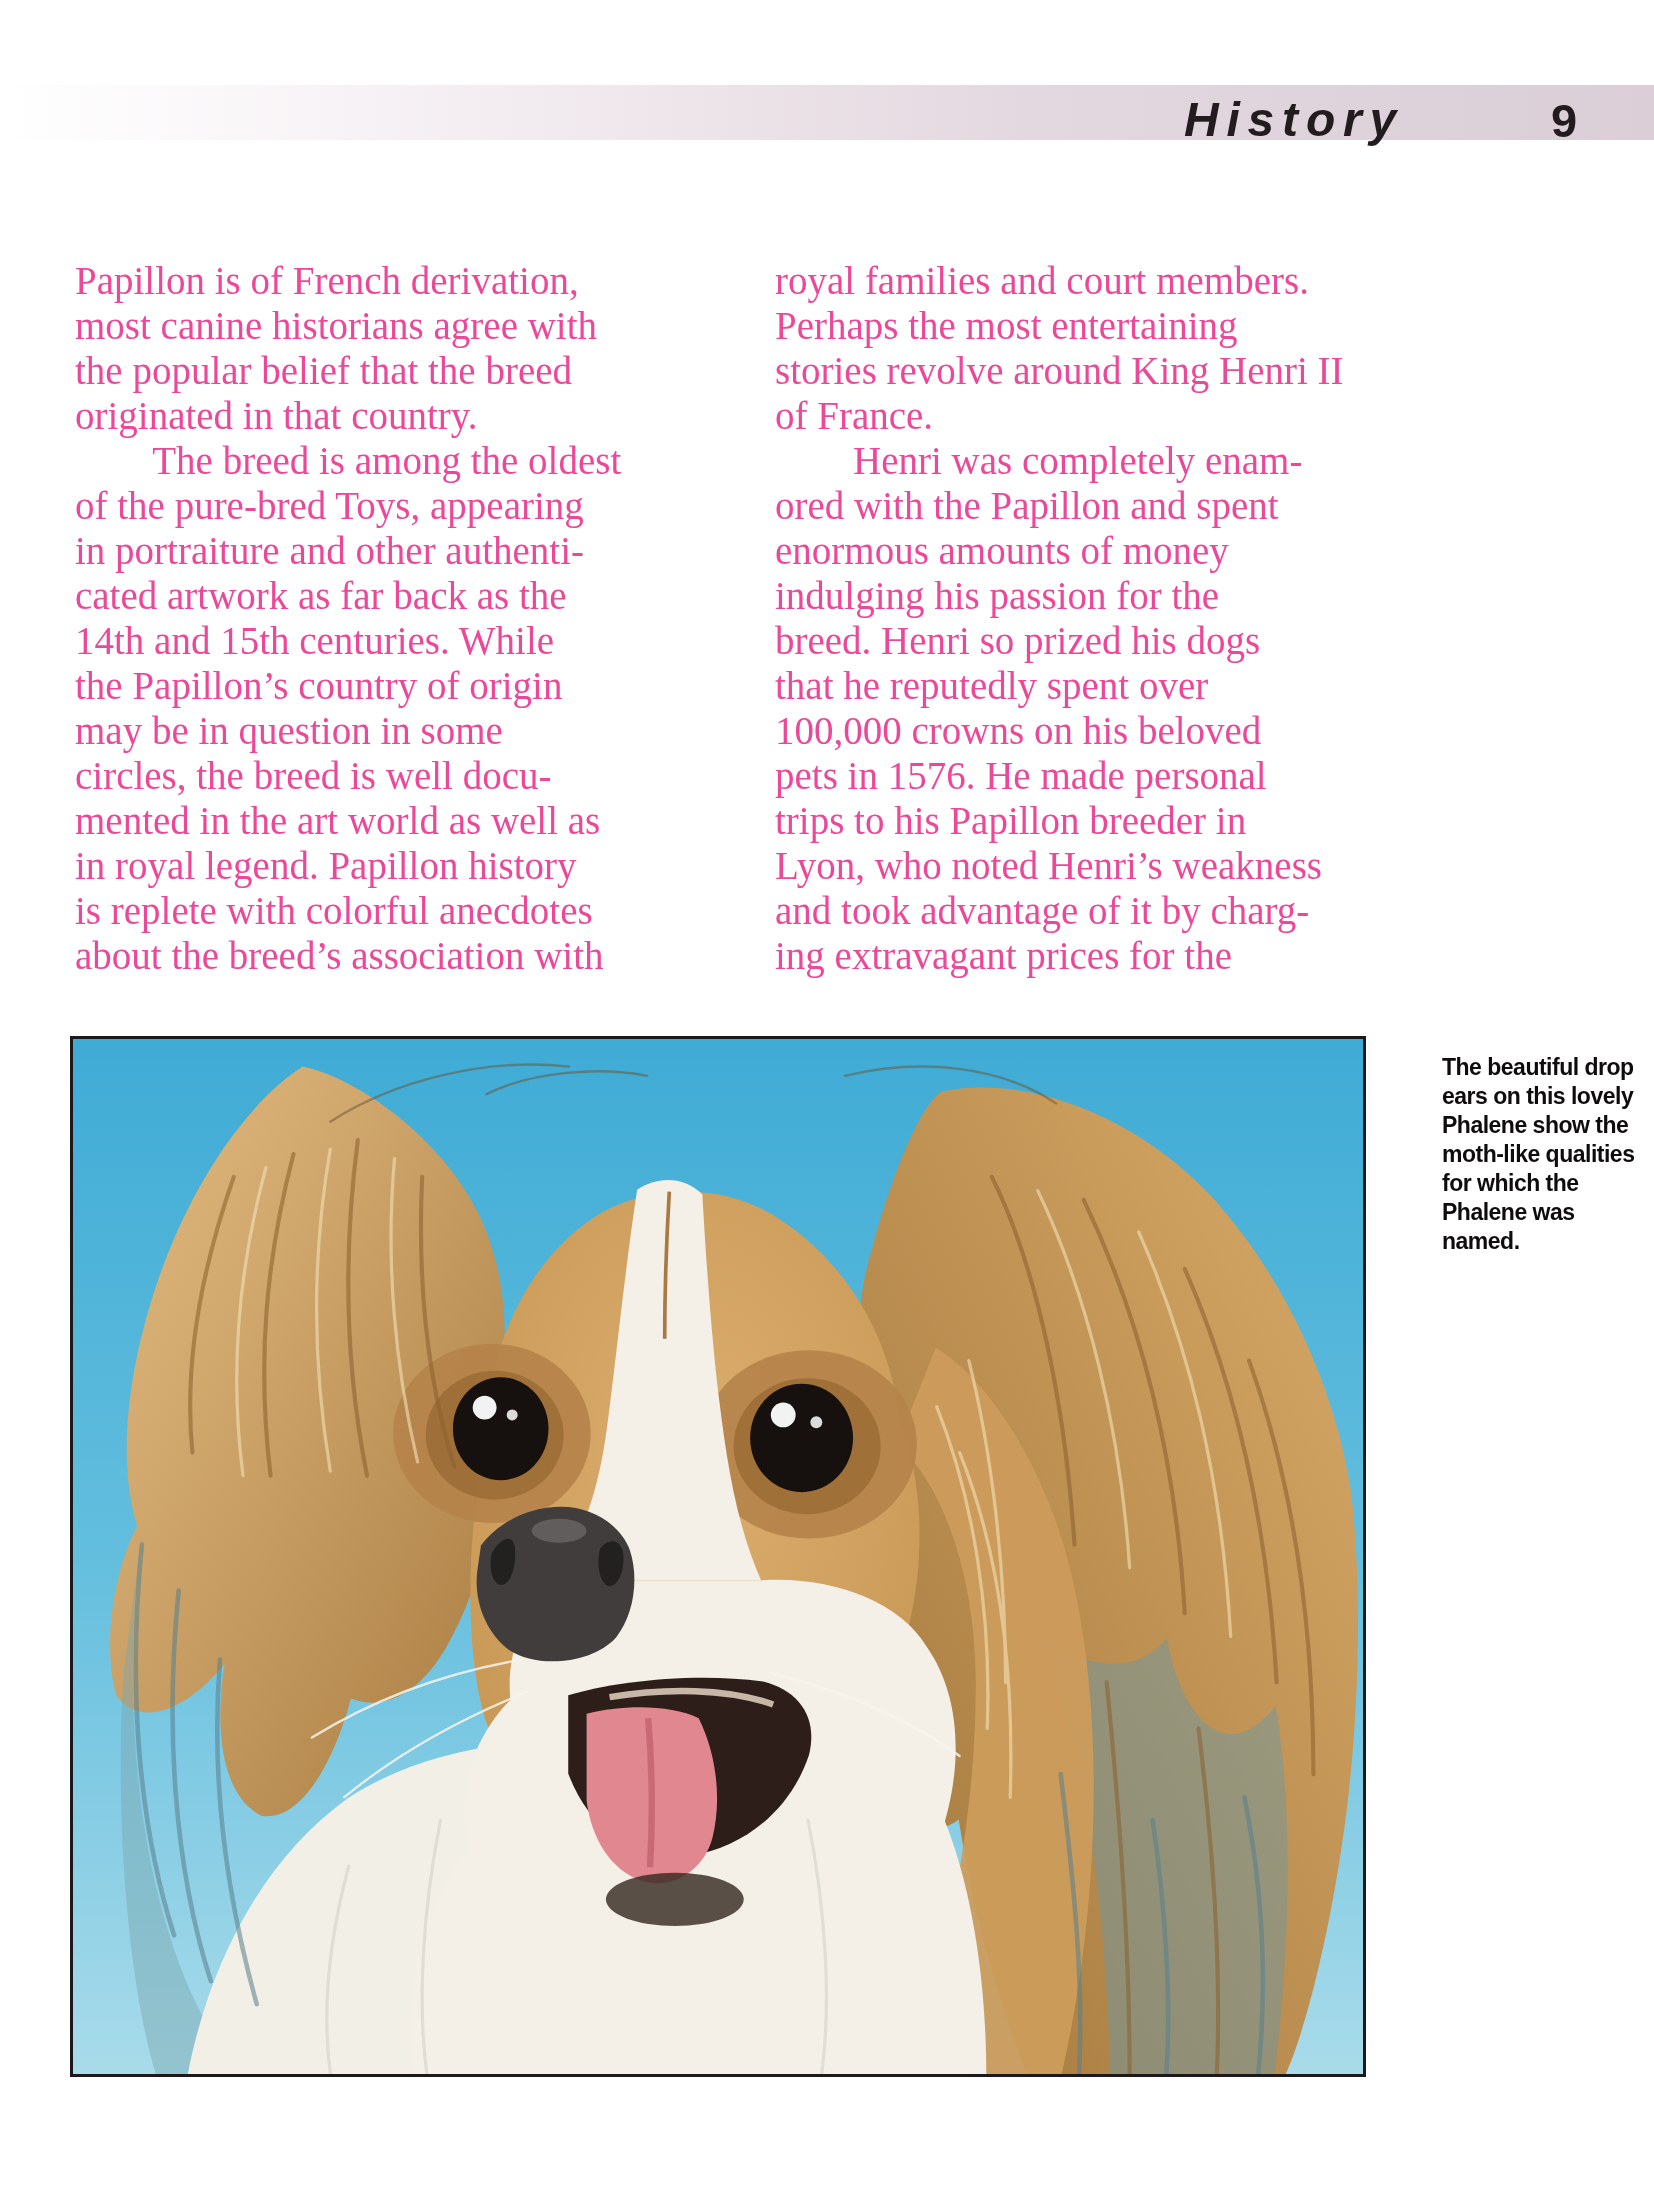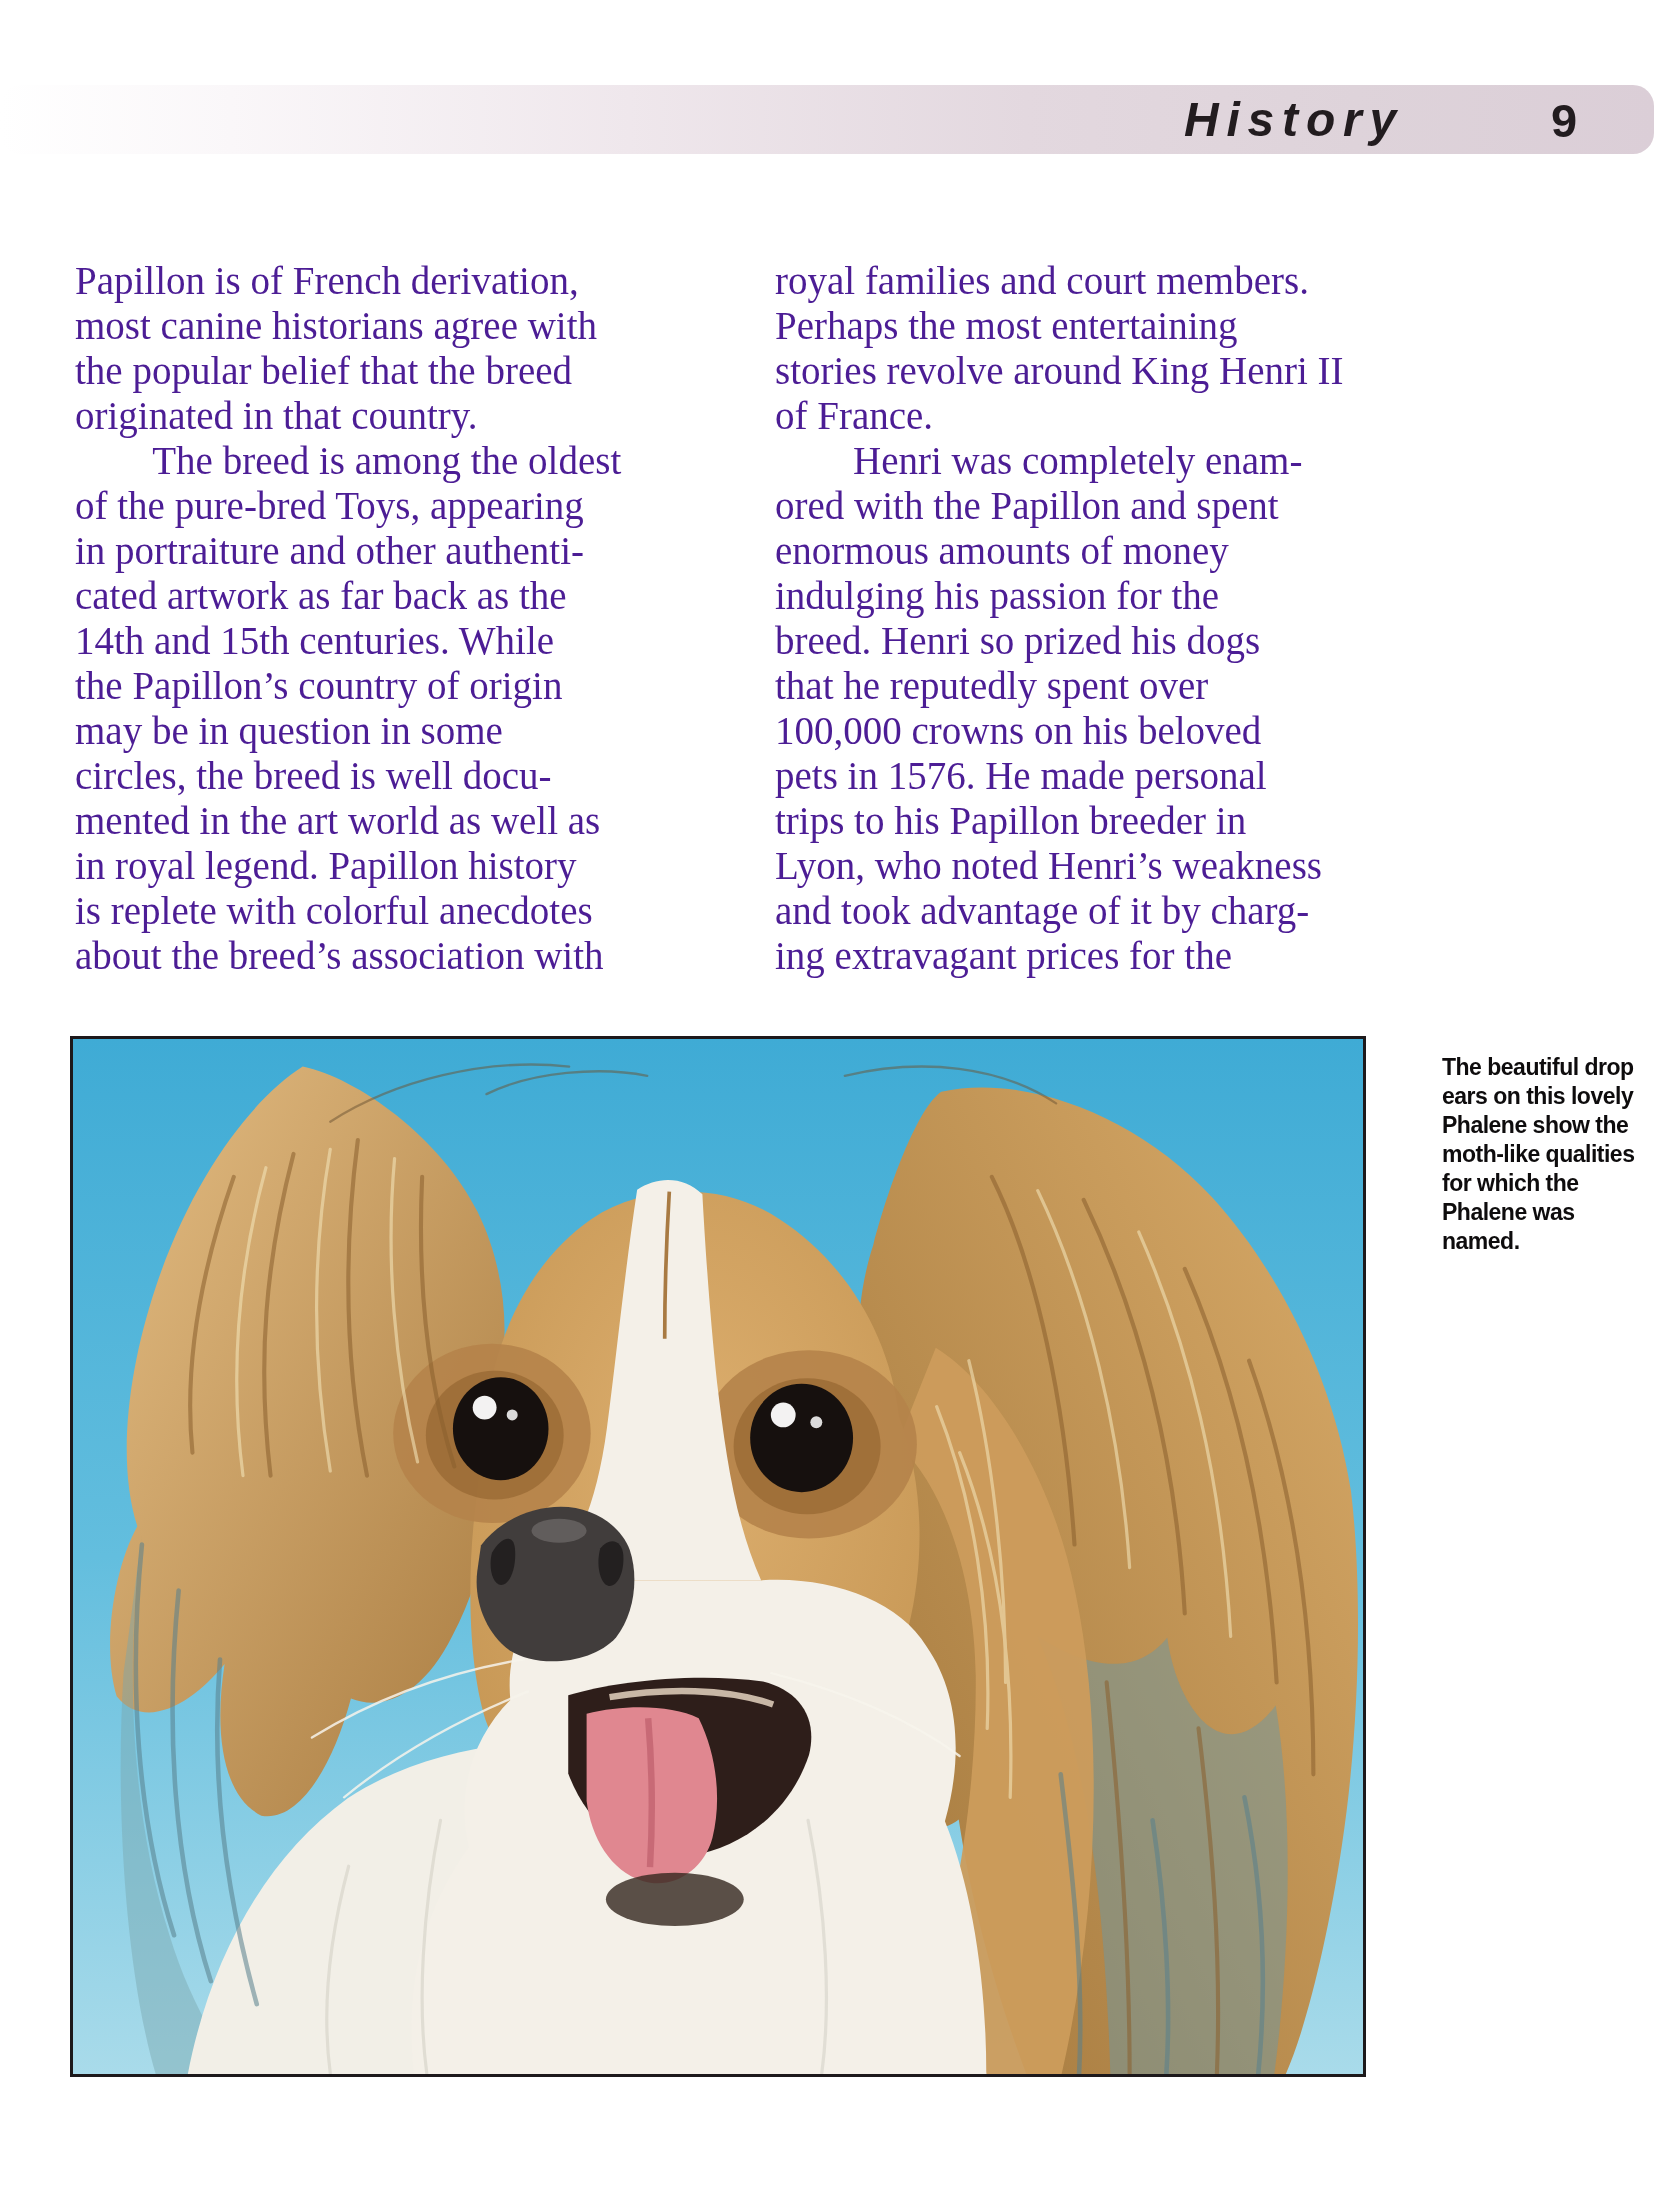--- a/index.html
+++ b/index.html
@@ -1,24 +1,24 @@
 <!DOCTYPE html>
 <html style="font-size:7.3px"><head>
 <meta charset="utf-8">
 <style>
   html,body{margin:0;padding:0;background:#ffffff;}
   .page{position:relative;width:1654px;height:2205px;background:#ffffff;overflow:hidden;
         font-family:"Liberation Sans",sans-serif;}
-  .band{position:absolute;left:0;top:85px;width:1654px;height:69px;
-        background:linear-gradient(90deg,#ffffff 0%,#faf7f9 14%,#efe7ec 38%,#e3d8df 62%,#ded3da 82%,#dbced7 100%);border-radius:21px;}
+  .band{position:absolute;left:0;top:85px;width:1654px;height:55px;
+        background:linear-gradient(90deg,#ffffff 0%,#faf7f9 14%,#efe7ec 38%,#e3d8df 62%,#ded3da 82%,#dbced7 100%);}
   .chapter{position:absolute;left:1184px;top:11px;font-style:italic;font-weight:700;
         font-size:48px;line-height:1;letter-spacing:7.8px;color:#221c1f;}
   .pageno{position:absolute;left:1551px;top:12px;font-weight:700;font-size:47px;line-height:1;color:#221c1f;}
   .body-col{position:absolute;top:258px;margin:0;white-space:pre;
-        font-family:"Liberation Serif",serif;font-size:39px;line-height:45px;color:#4c1d95;}
+        font-family:"Liberation Serif",serif;font-size:39px;line-height:45px;color:#ec4899;}
   .col-left{left:75px;}
   .col-right{left:775px;}
   .photo-frame{position:absolute;left:70px;top:1036px;width:1296px;height:1041px;margin:0;
         border:3.2px solid #1d191b;box-sizing:border-box;background:#63bede;}
   .photo-frame svg{display:block;width:100%;height:100%;}
   .caption{position:absolute;left:1411px;top:1053px;white-space:pre;
         font-weight:700;font-size:23px;line-height:29px;letter-spacing:-0.5px;color:#0e0c0d;margin-left:31px;}
 </style>
 </head>
 <body>

